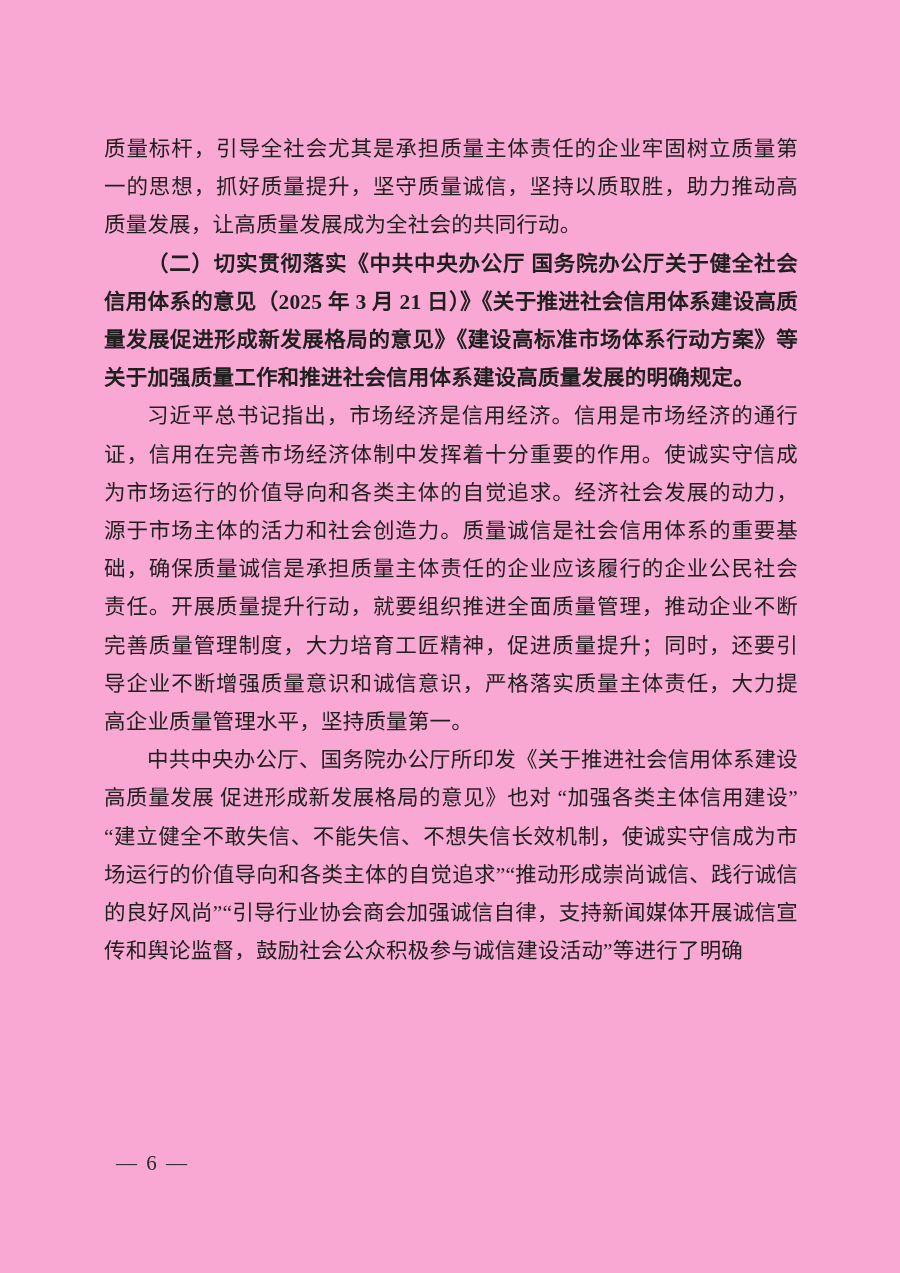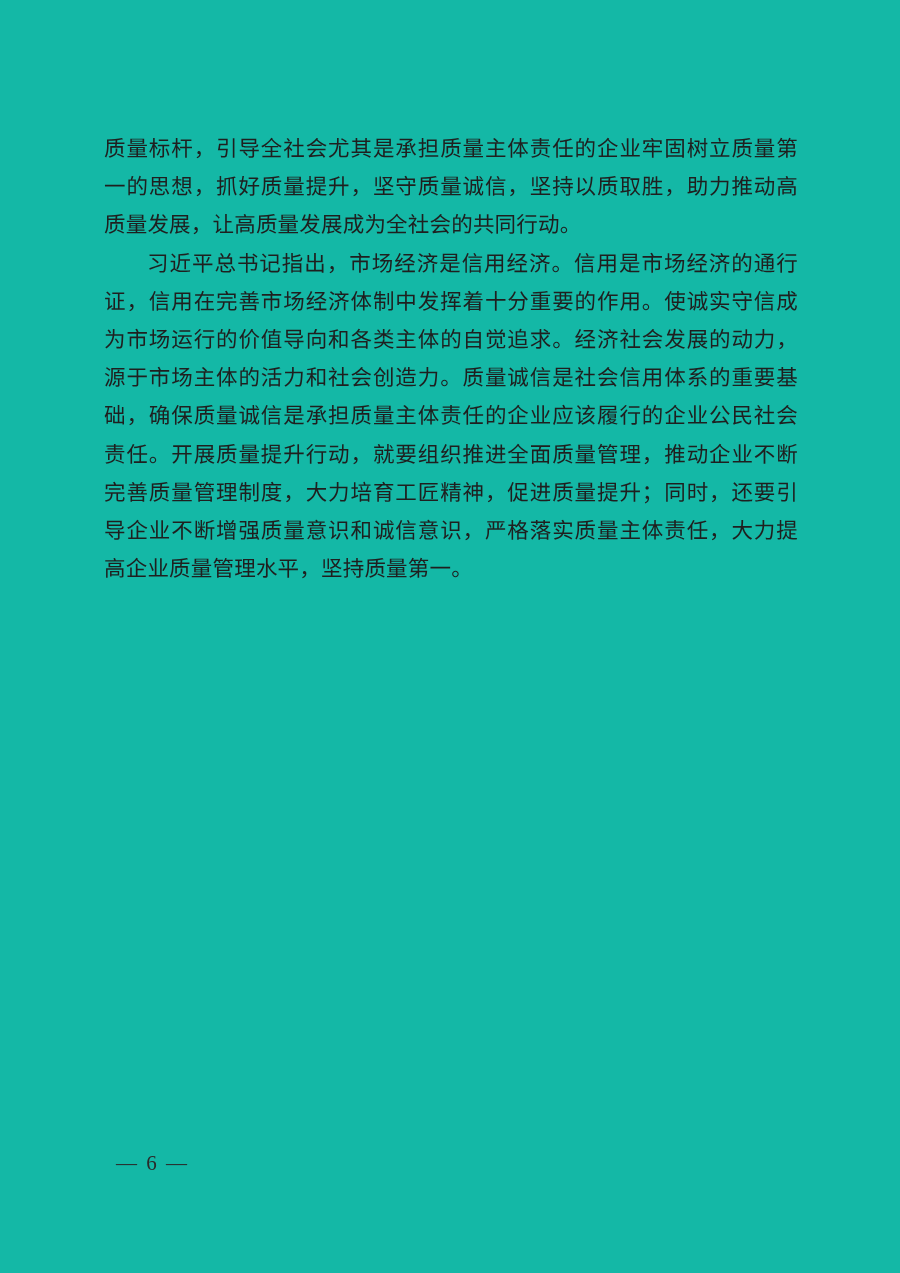--- a/index.html
+++ b/index.html
@@ -5,21 +5,21 @@
   html, body {
     margin: 0;
     padding: 0;
     background: #e8e8e8;
   }
   .page {
     position: relative;
     width: 900px;
     height: 1273px;
     margin: 0 auto;
-    background: #14b8a6;
+    background: #f9a8d4;
     overflow: hidden;
     font-family: "Liberation Serif", "DejaVu Serif", serif;
     color: #1f1f1f;
   }
   .textblock {
     position: absolute;
     left: 104px;
     top: 130px;
     width: 694px;
     font-size: 21.5px;
@@ -47,17 +47,19 @@
     letter-spacing: 2px;
     color: #2a2a2a;
   }
 </style>
 </head>
 <body>
 
 <div class="page">
   <div class="textblock">
     <p>质量标杆，引导全社会尤其是承担质量主体责任的企业牢固树立质量第一的思想，抓好质量提升，坚守质量诚信，坚持以质取胜，助力推动高质量发展，让高质量发展成为全社会的共同行动。</p>
+    <p class="indent bold">（二）切实贯彻落实《中共中央办公厅 国务院办公厅关于健全社会信用体系的意见（2025 年 3 月 21 日）》《关于推进社会信用体系建设高质量发展促进形成新发展格局的意见》《建设高标准市场体系行动方案》等关于加强质量工作和推进社会信用体系建设高质量发展的明确规定。</p>
     <p class="indent">习近平总书记指出，市场经济是信用经济。信用是市场经济的通行证，信用在完善市场经济体制中发挥着十分重要的作用。使诚实守信成为市场运行的价值导向和各类主体的自觉追求。经济社会发展的动力，源于市场主体的活力和社会创造力。质量诚信是社会信用体系的重要基础，确保质量诚信是承担质量主体责任的企业应该履行的企业公民社会责任。开展质量提升行动，就要组织推进全面质量管理，推动企业不断完善质量管理制度，大力培育工匠精神，促进质量提升；同时，还要引导企业不断增强质量意识和诚信意识，严格落实质量主体责任，大力提高企业质量管理水平，坚持质量第一。</p>
+    <p class="indent">中共中央办公厅、国务院办公厅所印发《关于推进社会信用体系建设高质量发展 促进形成新发展格局的意见》也对 “加强各类主体信用建设”“建立健全不敢失信、不能失信、不想失信长效机制，使诚实守信成为市场运行的价值导向和各类主体的自觉追求”“推动形成崇尚诚信、践行诚信的良好风尚”“引导行业协会商会加强诚信自律，支持新闻媒体开展诚信宣传和舆论监督，鼓励社会公众积极参与诚信建设活动”等进行了明确</p>
   </div>
 
   <div class="footer">— 6 —</div>
 </div>
 
 </body></html>

